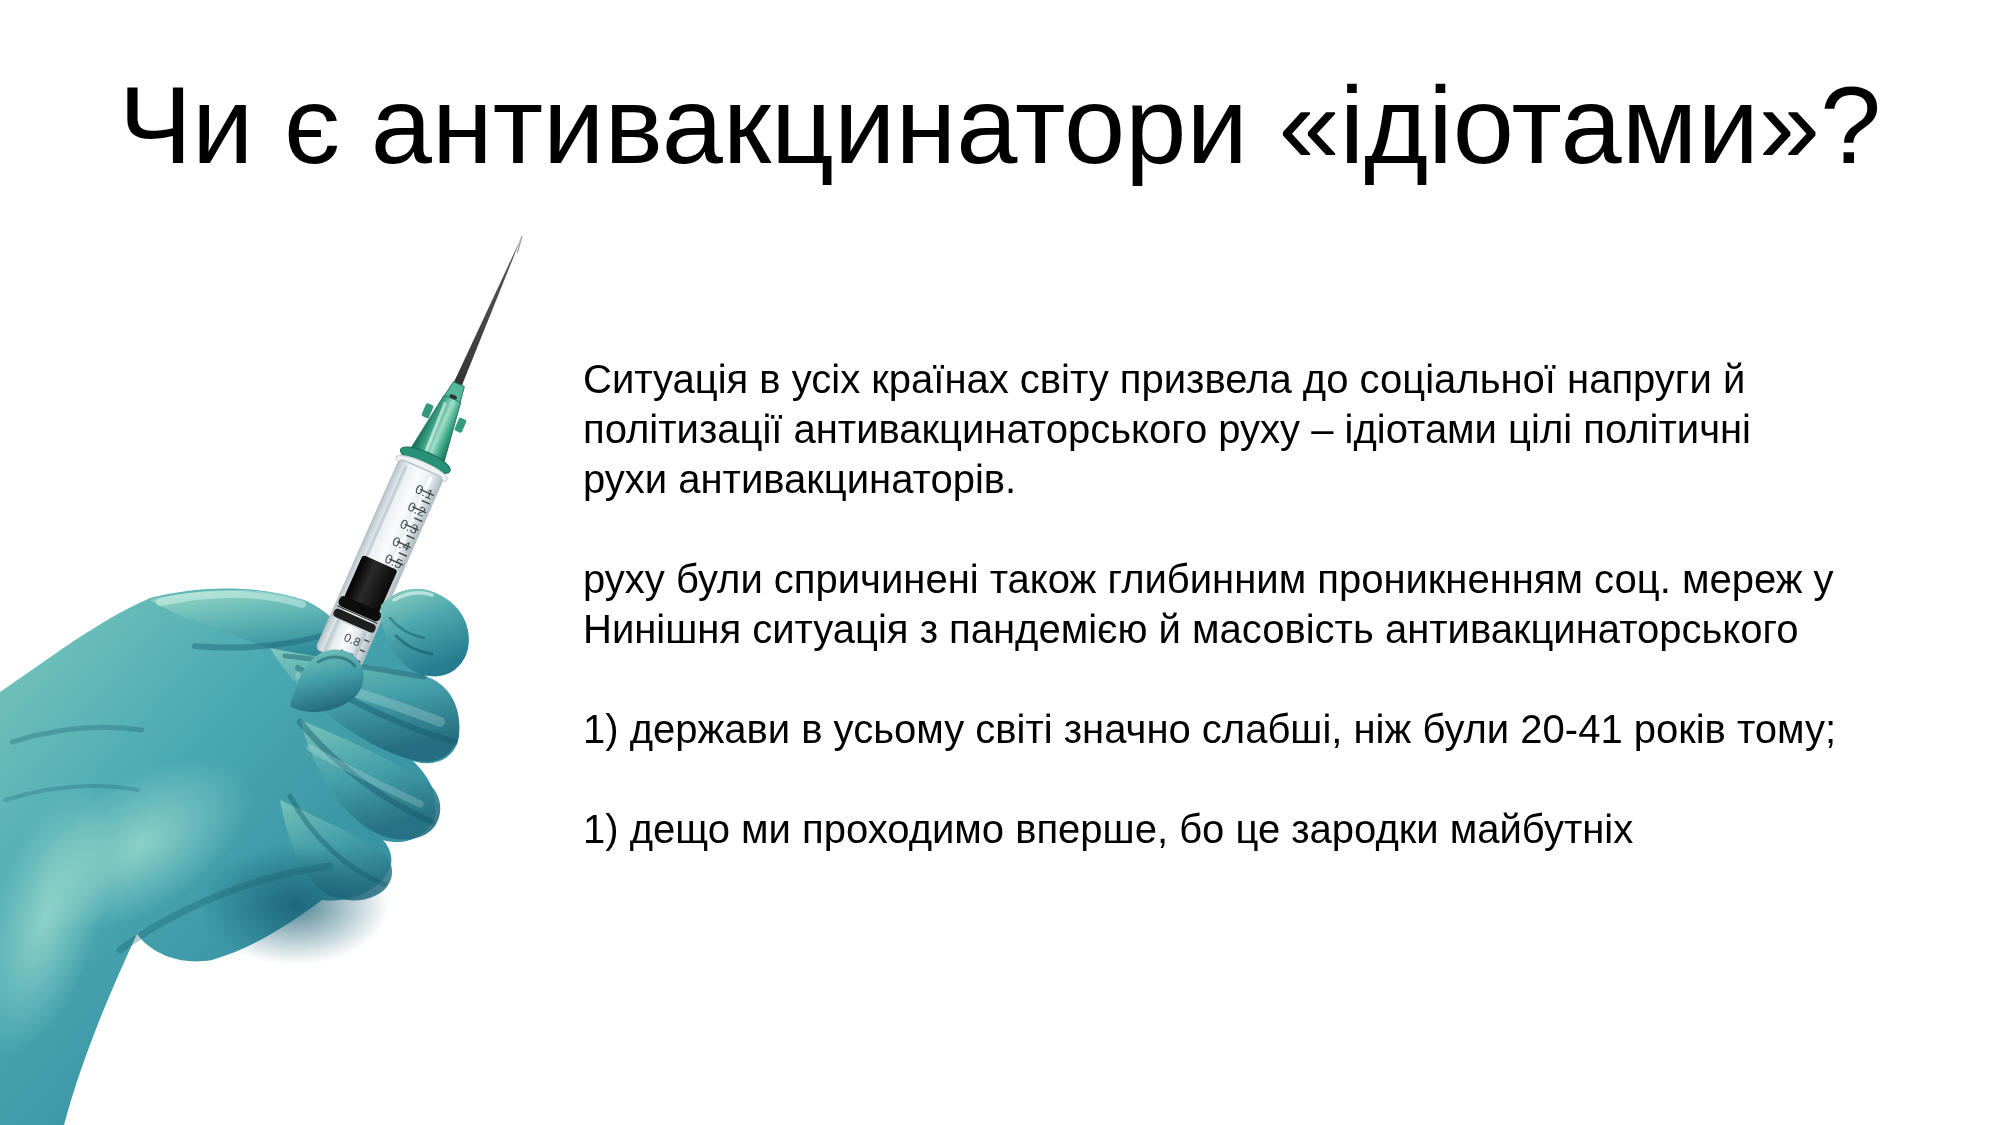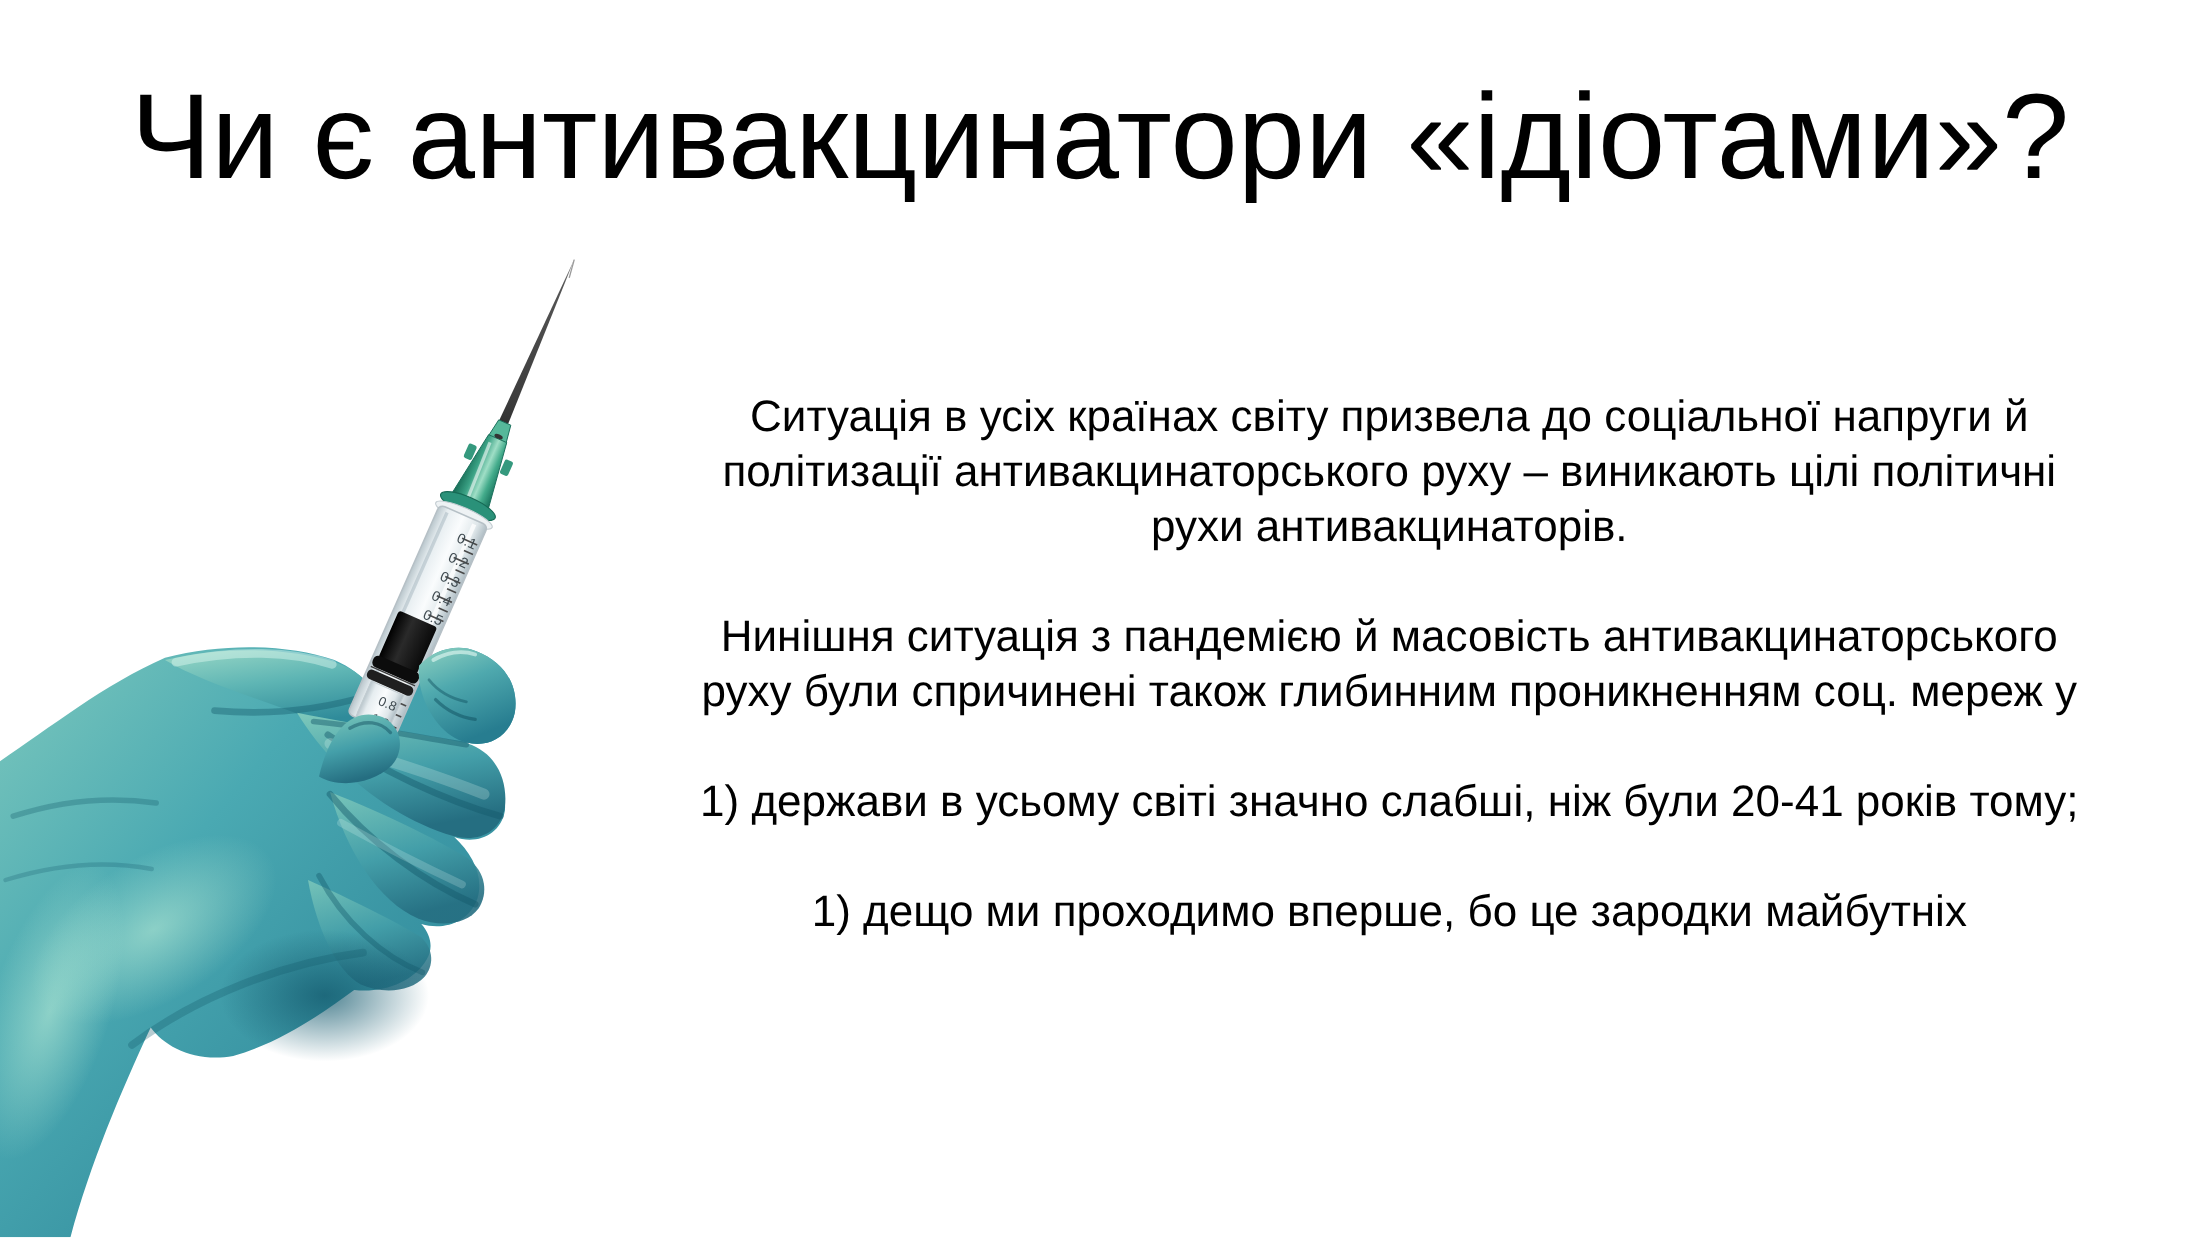--- a/index.html
+++ b/index.html
@@ -11,21 +11,21 @@
     position:absolute; top:63px; left:0; width:2000px; margin:0;
     text-align:center; font-size:110px; font-weight:400; line-height:1.12;
     letter-spacing:0; color:#000; white-space:nowrap;
   }
   .photo { position:absolute; left:0; top:0; }
   .body-text {
     position:absolute; left:583px; top:354px; width:1360px;
     font-size:40px; line-height:50px; color:#000;
   }
   .para { margin:0 0 50px 0; }
-  .line { white-space:nowrap;text-align:center; }
+  .line { white-space:nowrap; }
   .scale-num { font-family:"Liberation Sans", sans-serif; fill:#3f4a50; }
 </style>
 </head>
 <body>
 
 <div class="slide">
 
   <h1 class="title">Чи є антивакцинатори «ідіотами»?</h1>
 
   <svg class="photo" width="560" height="1125" viewBox="0 0 560 1125" aria-hidden="true">
@@ -209,26 +209,26 @@
         <path d="M396,636 C406,646 418,652 432,654" stroke="#10505f" stroke-width="3" opacity="0.5"></path>
         <path d="M390,618 C398,628 410,635 424,638" stroke="#10505f" stroke-width="2.5" opacity="0.45"></path>
         <path d="M394,600 C406,593 420,591 432,595" stroke="#f0fffa" stroke-width="3.5" opacity="0.55"></path>
       </g>
     </g>
   </svg>
 
   <div class="body-text">
     <div class="para">
       <div class="line">Ситуація в усіх країнах світу призвела до соціальної напруги й</div>
-      <div class="line">політизації антивакцинаторського руху – виникають цілі політичні</div>
+      <div class="line">політизації антивакцинаторського руху – ідіотами цілі політичні</div>
       <div class="line">рухи антивакцинаторів.</div>
     </div>
     <div class="para">
+      <div class="line">руху були спричинені також глибинним проникненням соц. мереж у</div>
       <div class="line">Нинішня ситуація з пандемією й масовість антивакцинаторського</div>
-      <div class="line">руху були спричинені також глибинним проникненням соц. мереж у</div>
     </div>
     <div class="para">
       <div class="line">1) держави в усьому світі значно слабші, ніж були 20-41 років тому;</div>
     </div>
     <div class="para">
       <div class="line">1) дещо ми проходимо вперше, бо це зародки майбутніх</div>
     </div>
   </div>
 
 </div>

